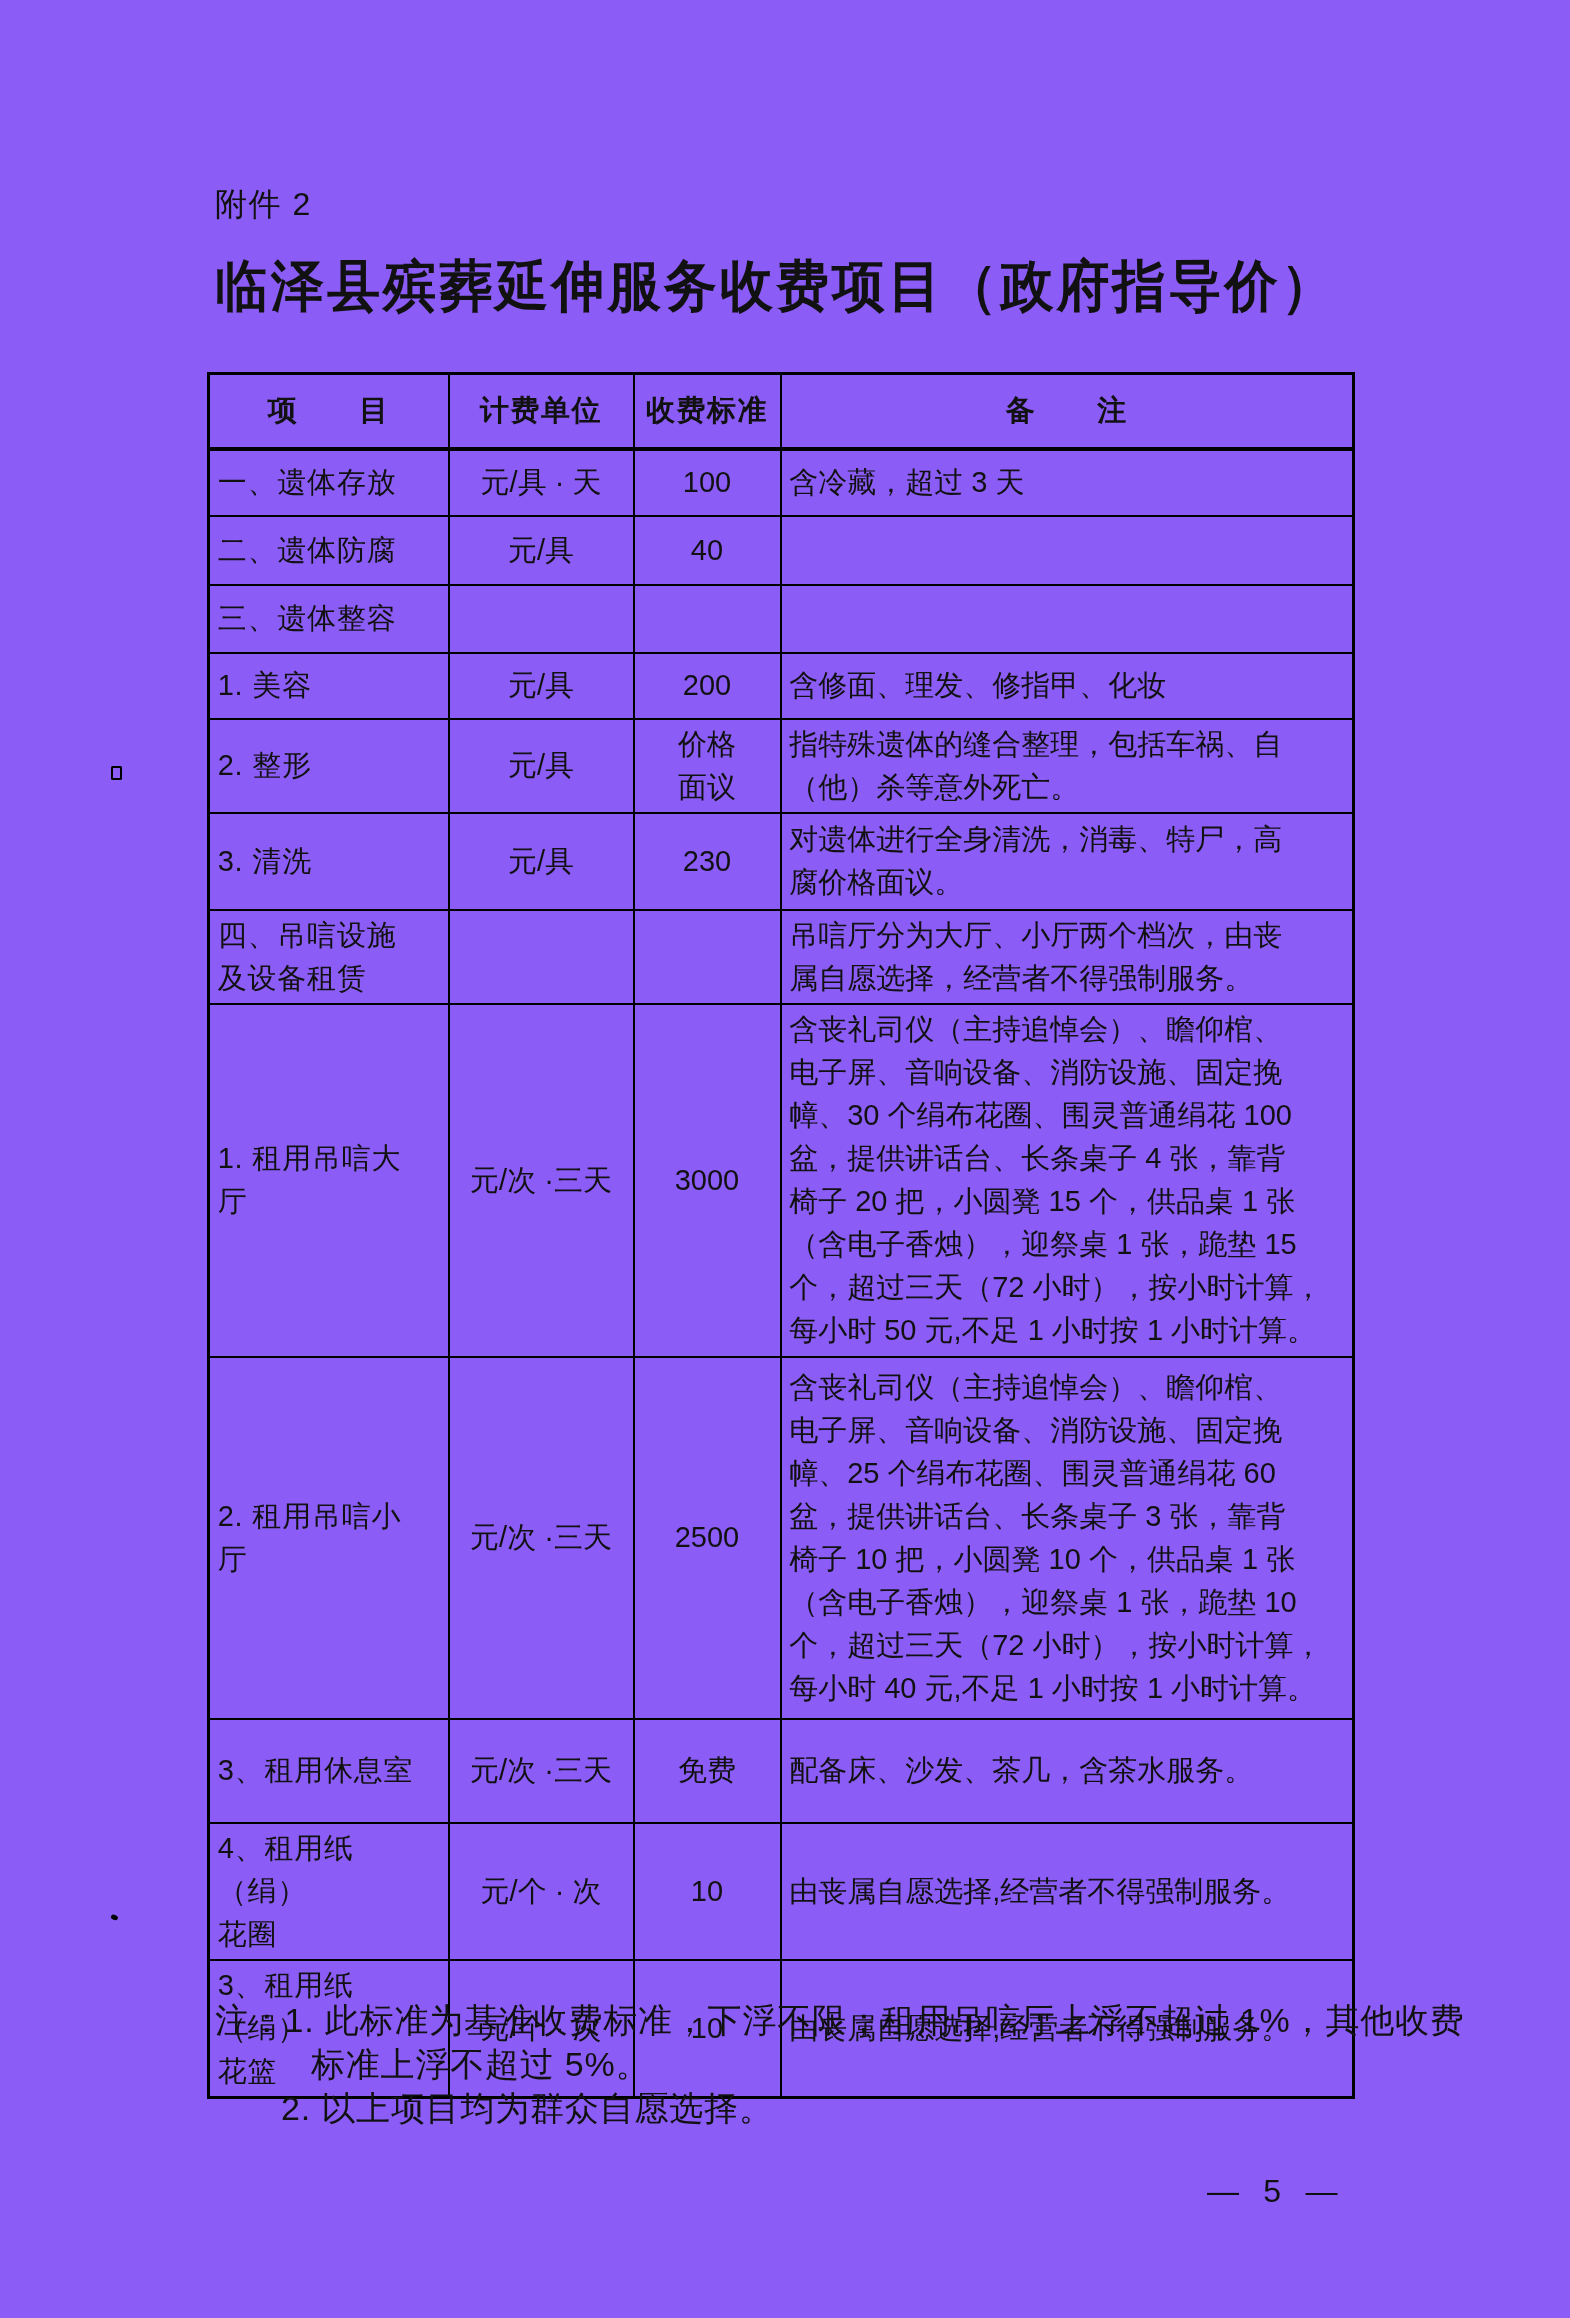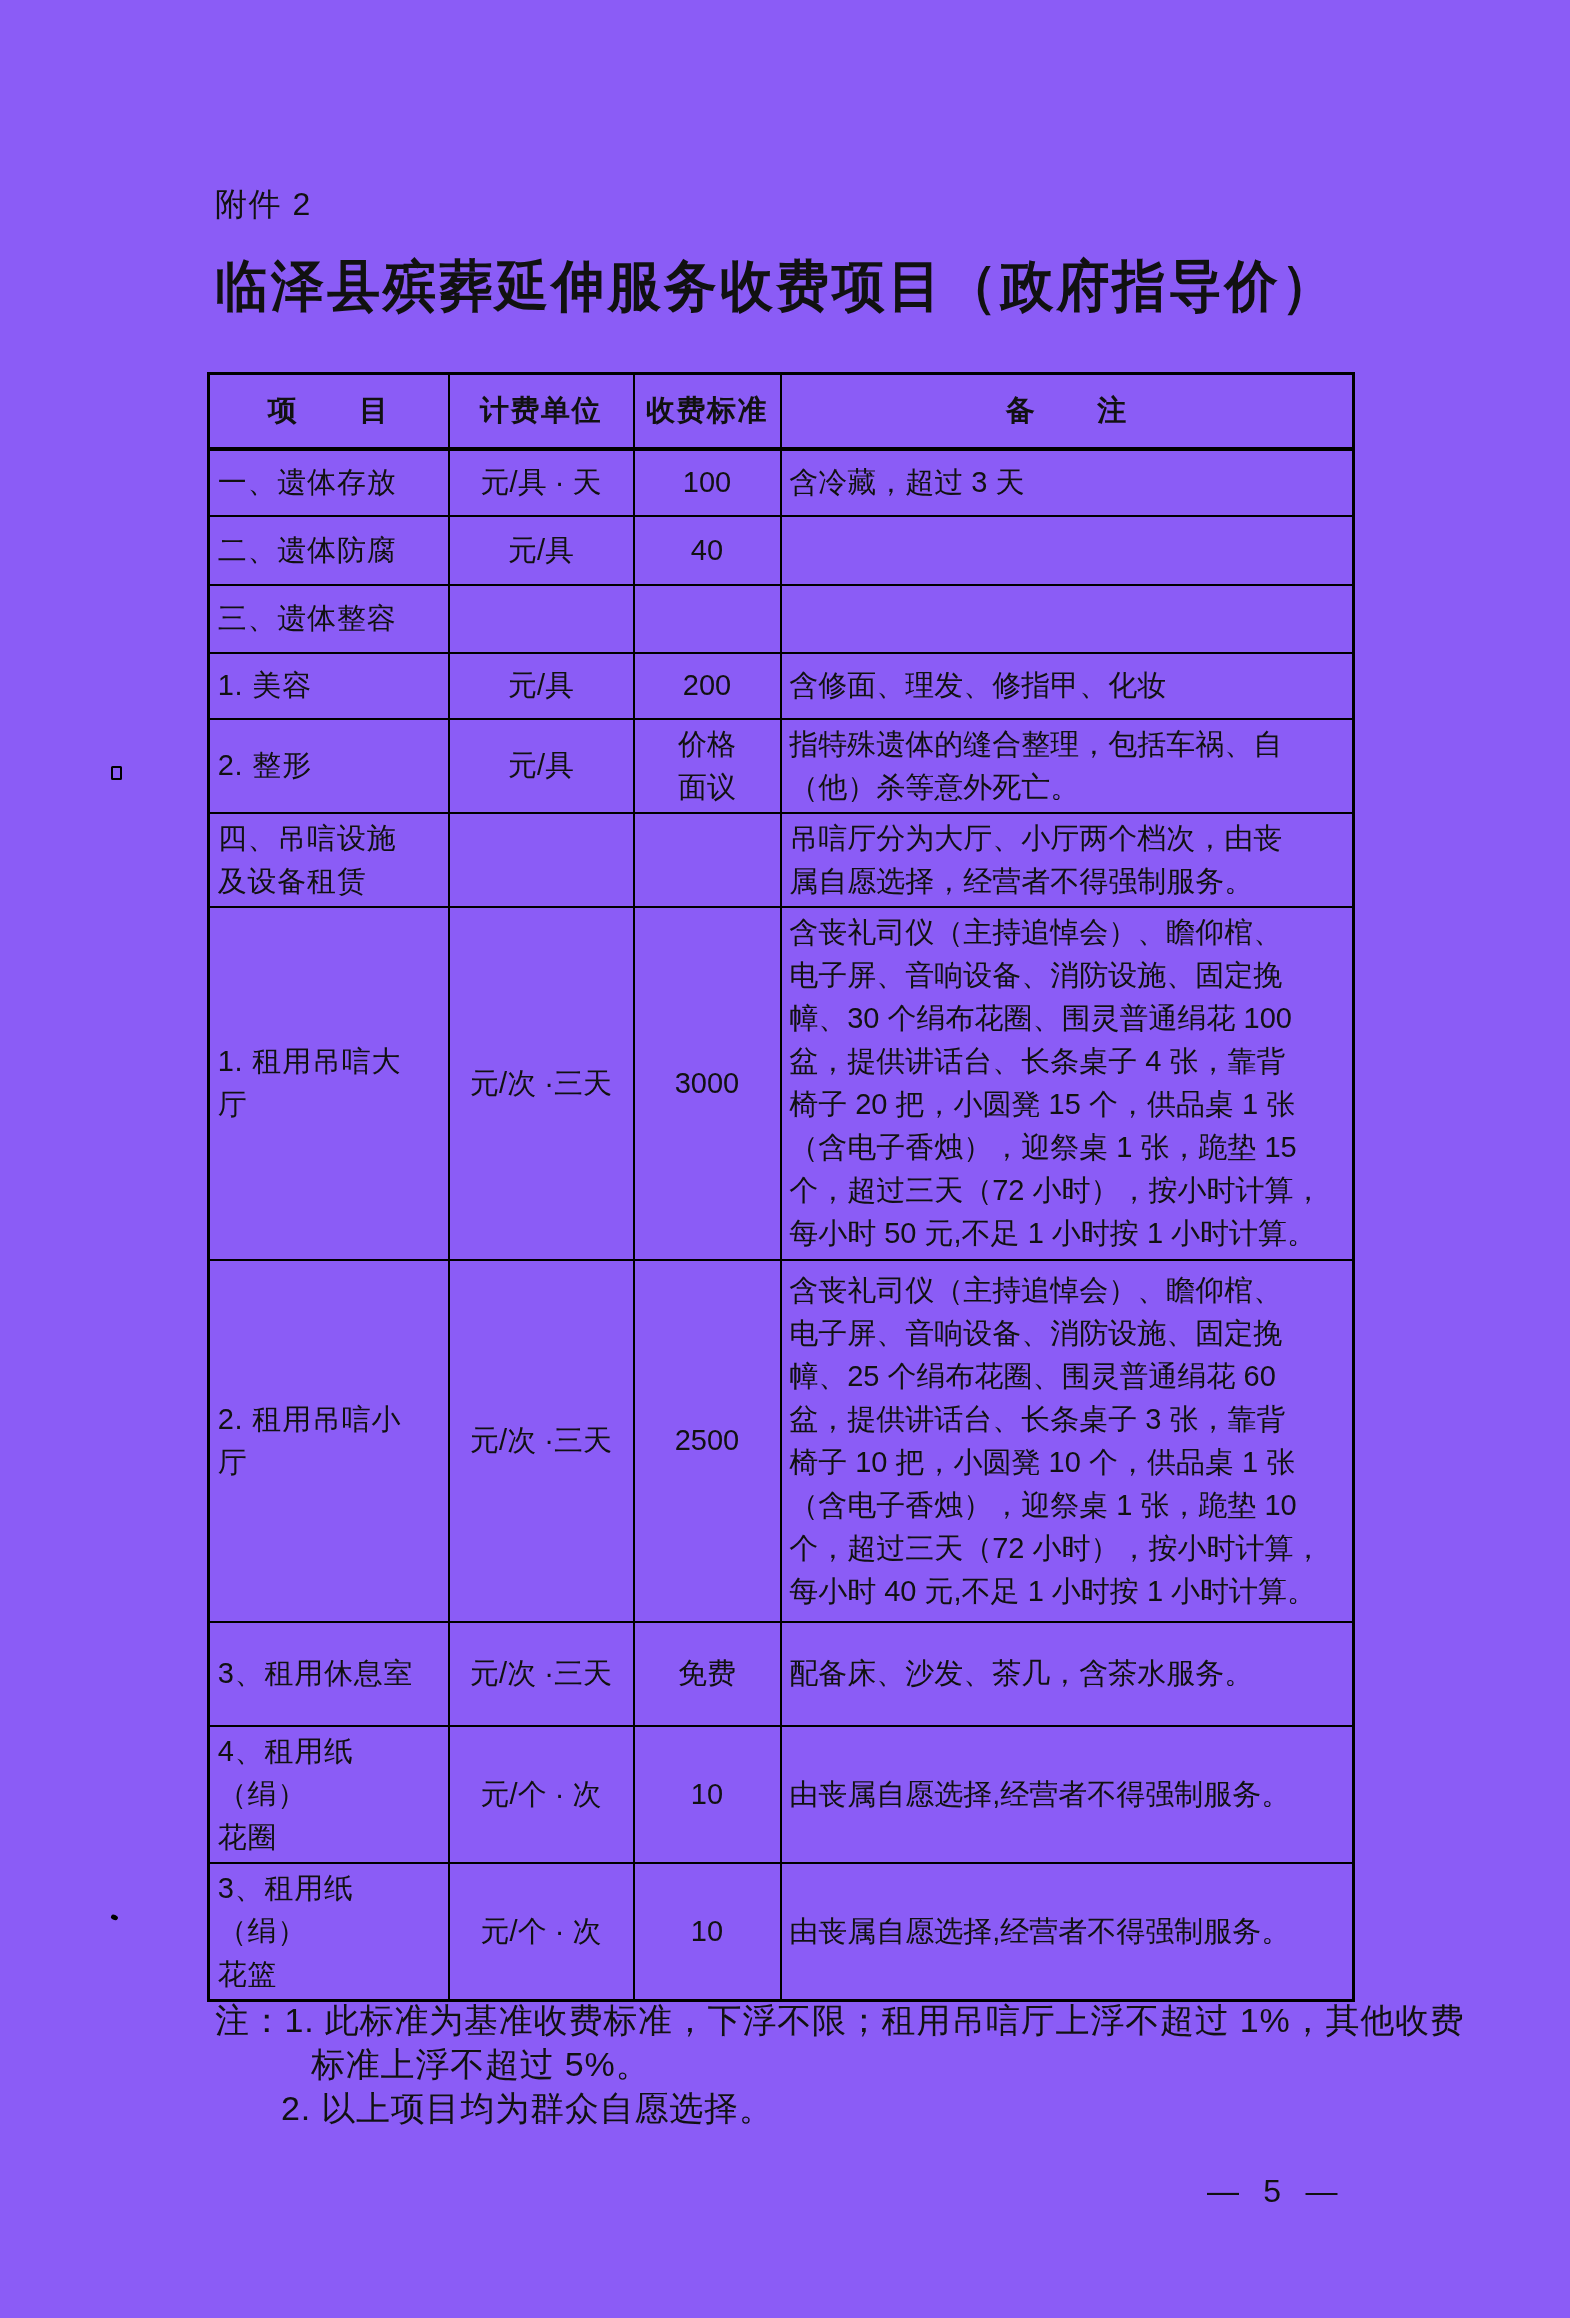--- a/index.html
+++ b/index.html
@@ -168,20 +168,27 @@
         <td class="cell-remark">含修面、理发、修指甲、化妆</td>
       </tr>
       <tr style="height:93px;padding-left:38px;">
         <td class="cell-item">2. 整形</td>
         <td class="cell-unit">元/具</td>
         <td class="cell-price">价格
 面议</td>
         <td class="cell-remark">指特殊遗体的缝合整理，包括车祸、自
 （他）杀等意外死亡。</td>
       </tr>
+      <tr style="height:97px;">
+        <td class="cell-item">3. 清洗</td>
+        <td class="cell-unit">元/具</td>
+        <td class="cell-price">230</td>
+        <td class="cell-remark">对遗体进行全身清洗，消毒、特尸，高
+腐价格面议。</td>
+      </tr>
       <tr style="height:87px;border-radius:10px;">
         <td class="cell-item">四、吊唁设施
 及设备租赁</td>
         <td class="cell-unit"></td>
         <td class="cell-price"></td>
         <td class="cell-remark">吊唁厅分为大厅、小厅两个档次，由丧
 属自愿选择，经营者不得强制服务。</td>
       </tr>
       <tr style="height:353px;">
         <td class="cell-item">1. 租用吊唁大

